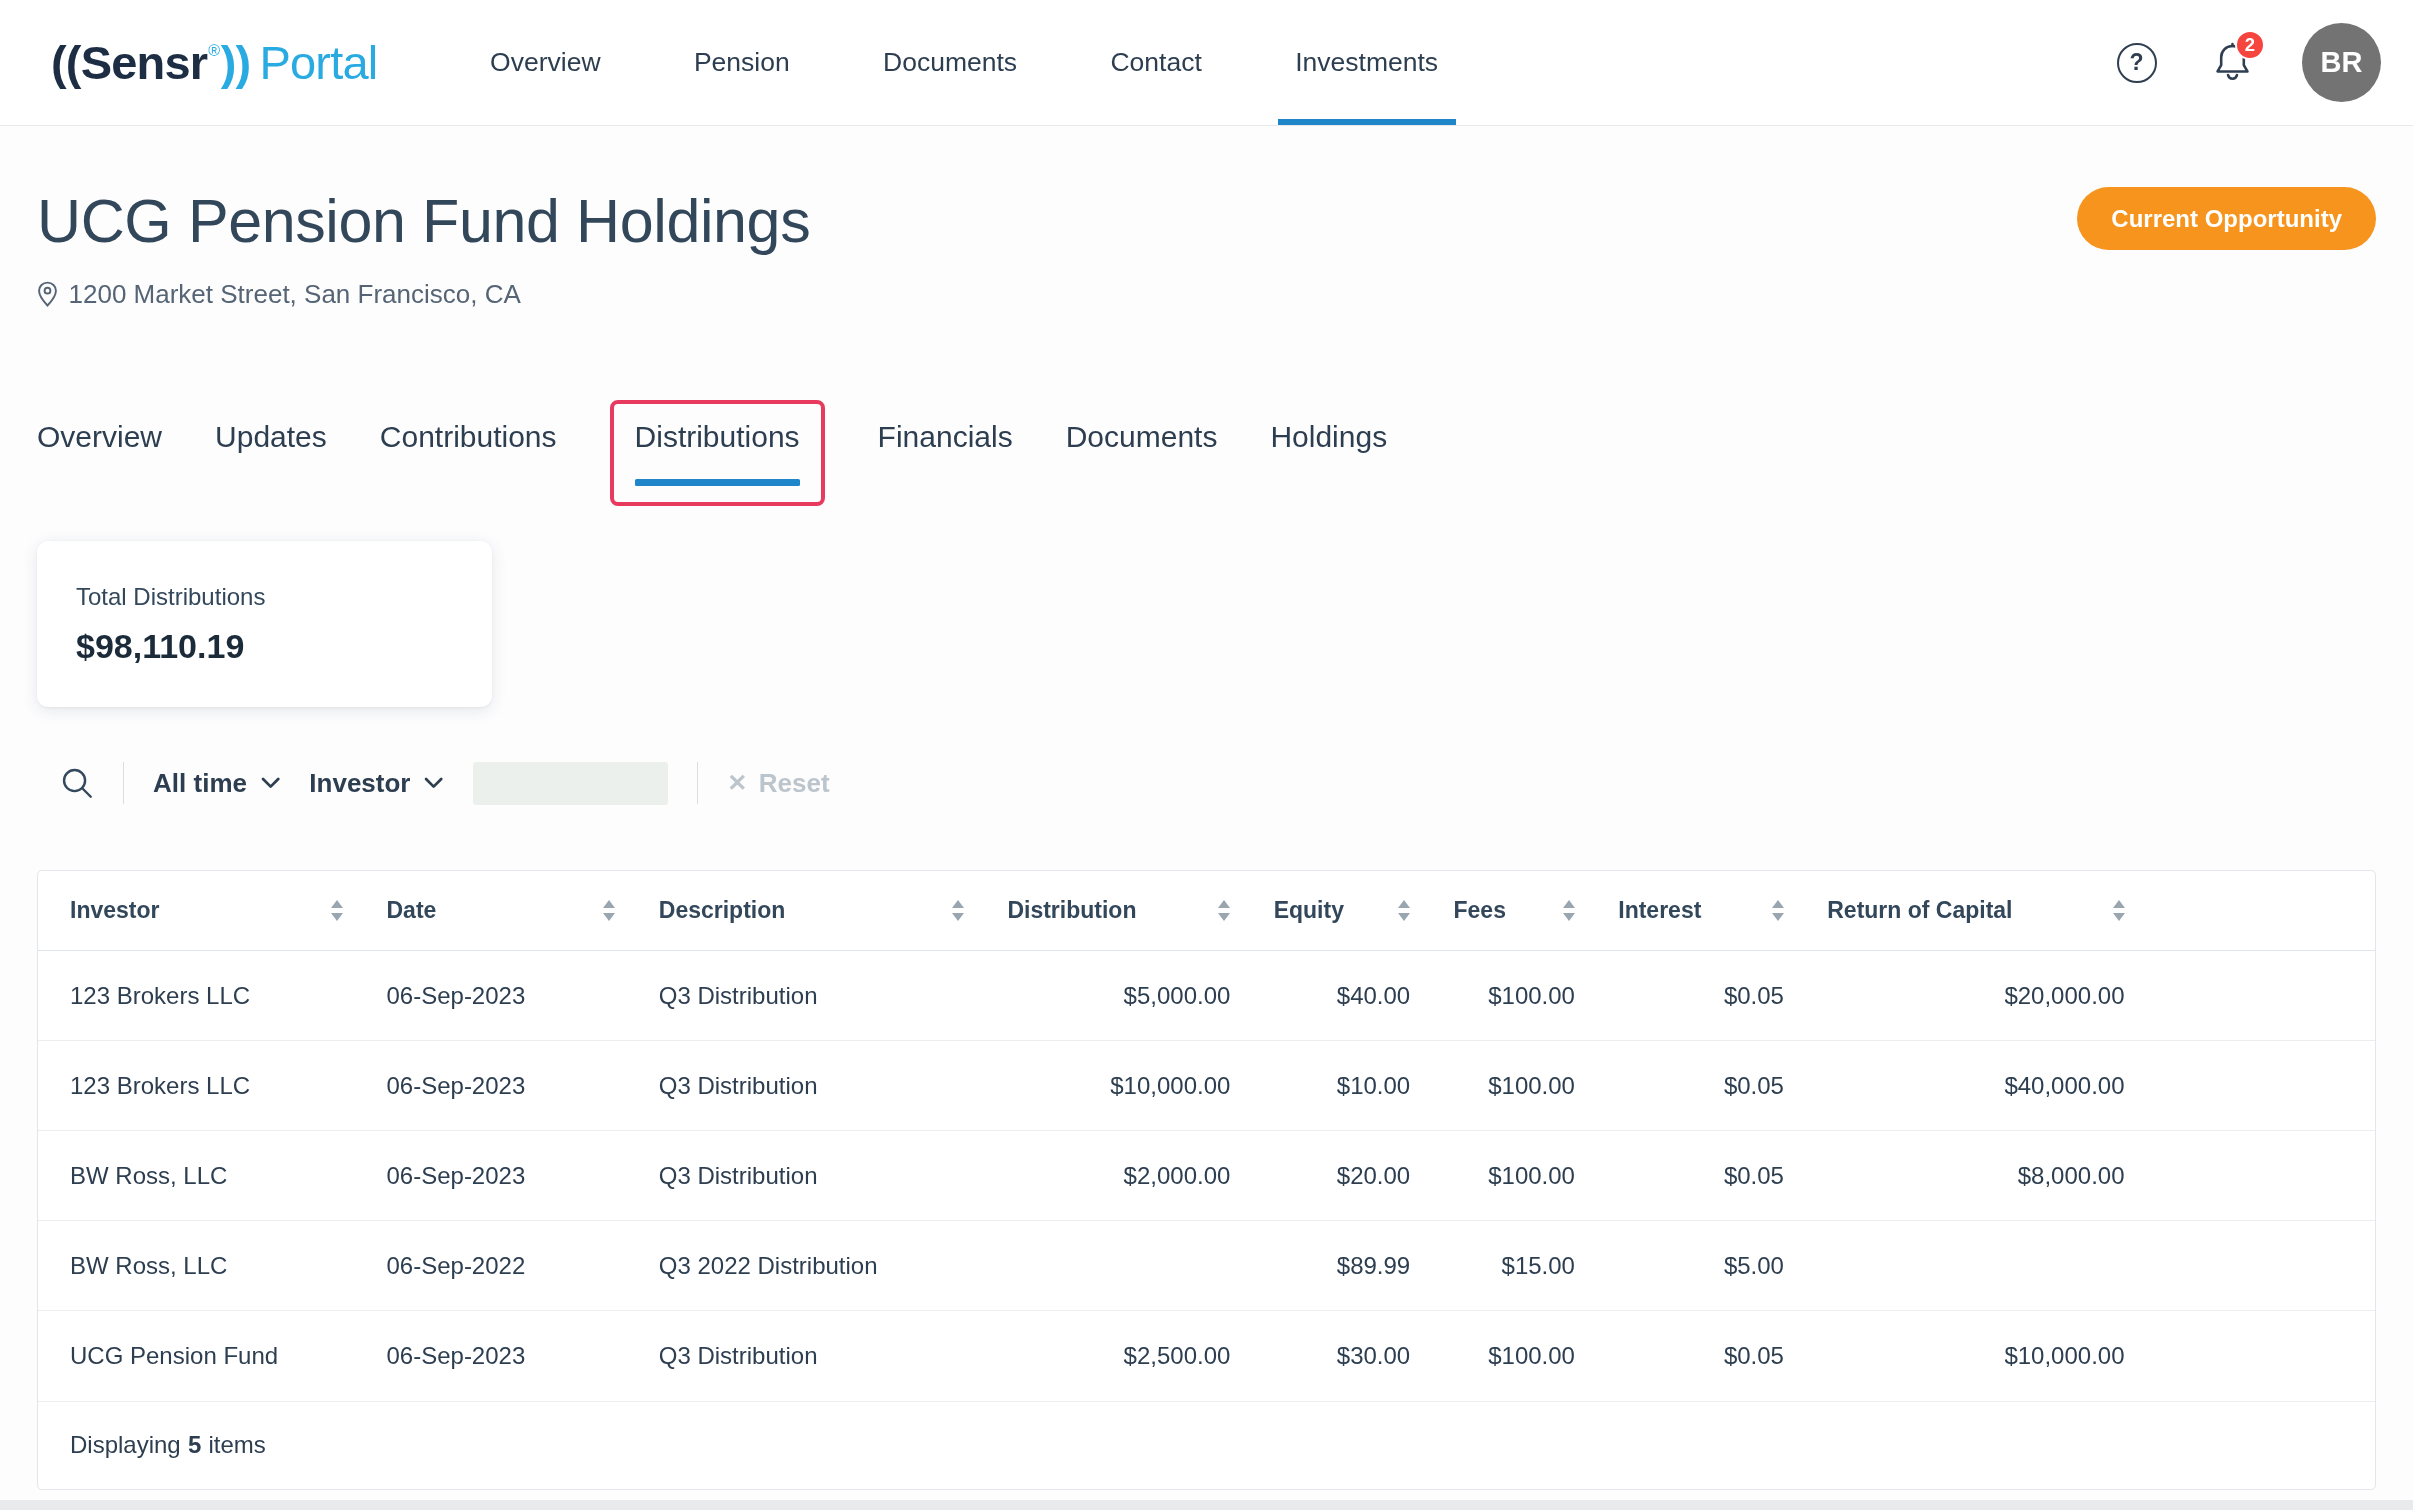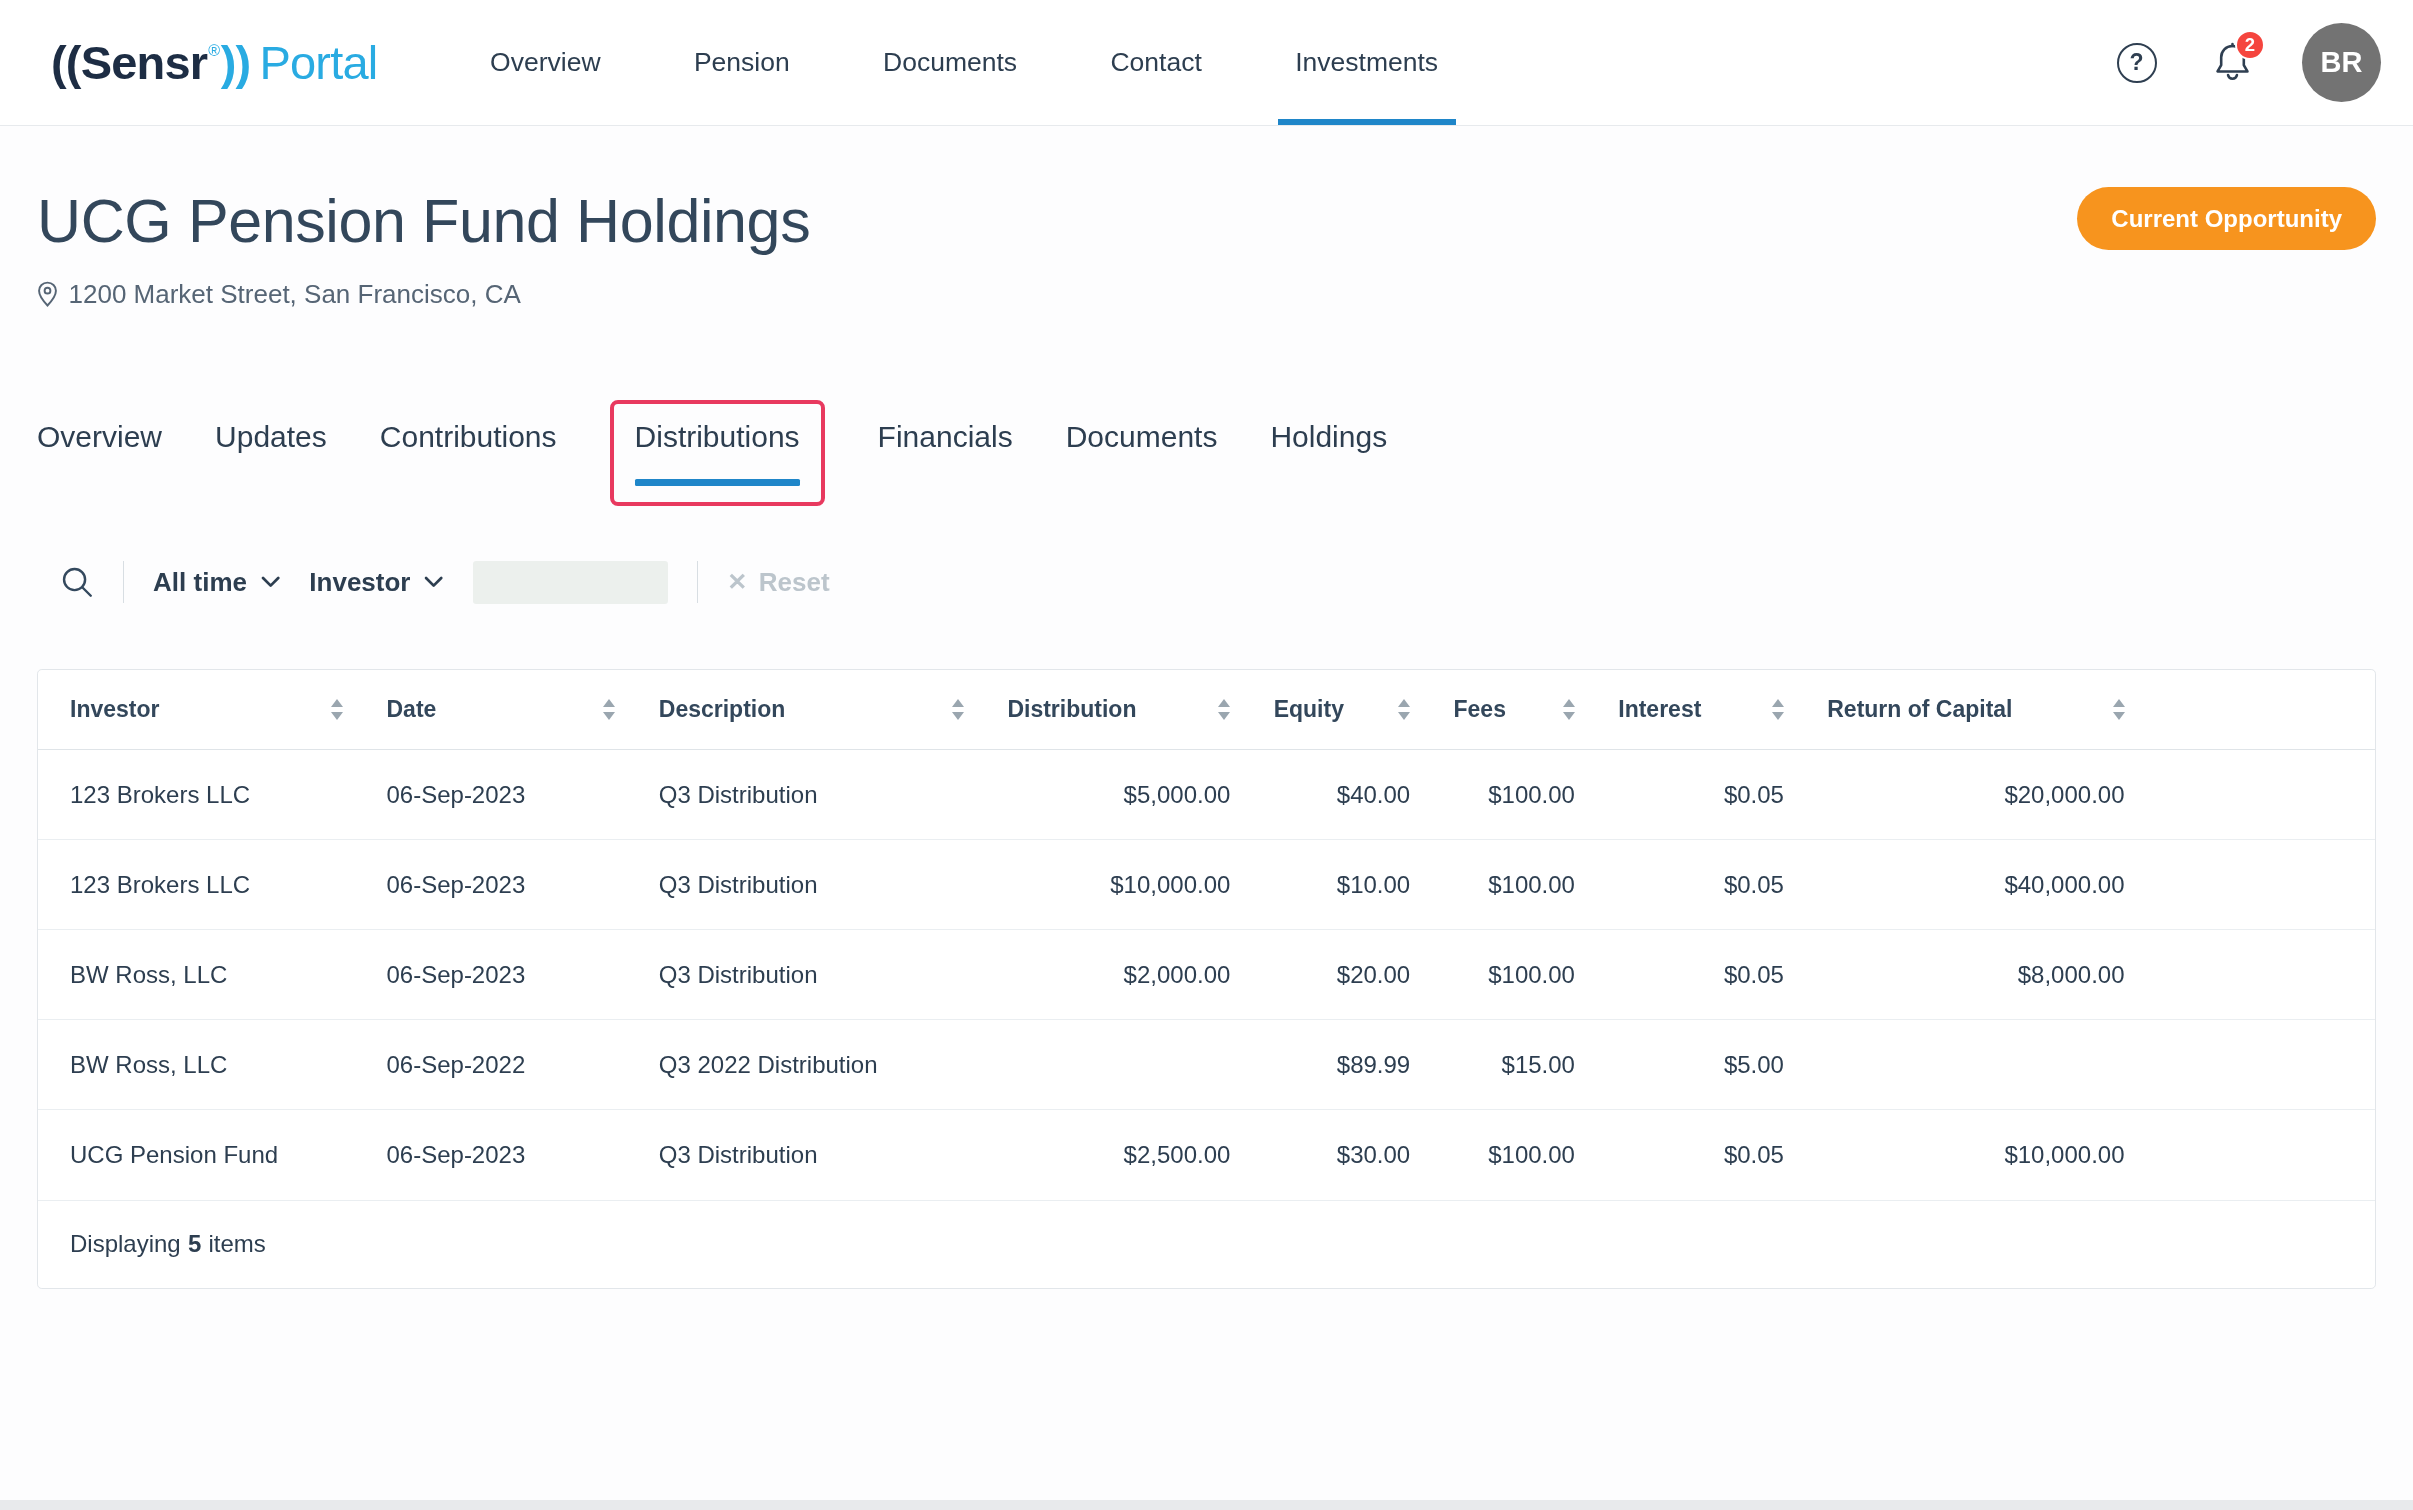--- a/index.html
+++ b/index.html
@@ -193,20 +193,24 @@
         <div class="tab active">
           <span>Distributions</span>
           <div class="tab-underline"></div>
         </div>
       </div>
       <div class="tab">Financials</div>
       <div class="tab">Documents</div>
       <div class="tab">Holdings</div>
     </div>
 
+    <div class="summary-card">
+      <div class="summary-label">Total Distributions</div>
+      <div class="summary-value">$98,110.19</div>
+    </div>
 
     <div class="filters">
       <button class="icon-btn">
         <svg width="34" height="34" viewBox="0 0 42 42">
           <circle cx="18" cy="18" r="13" fill="none" stroke="#34495e" stroke-width="3"></circle>
           <line x1="27.5" y1="27.5" x2="38" y2="38" stroke="#34495e" stroke-width="3" stroke-linecap="round"></line>
         </svg>
       </button>
       <div class="v-divider"></div>
       <button class="filter-btn">

